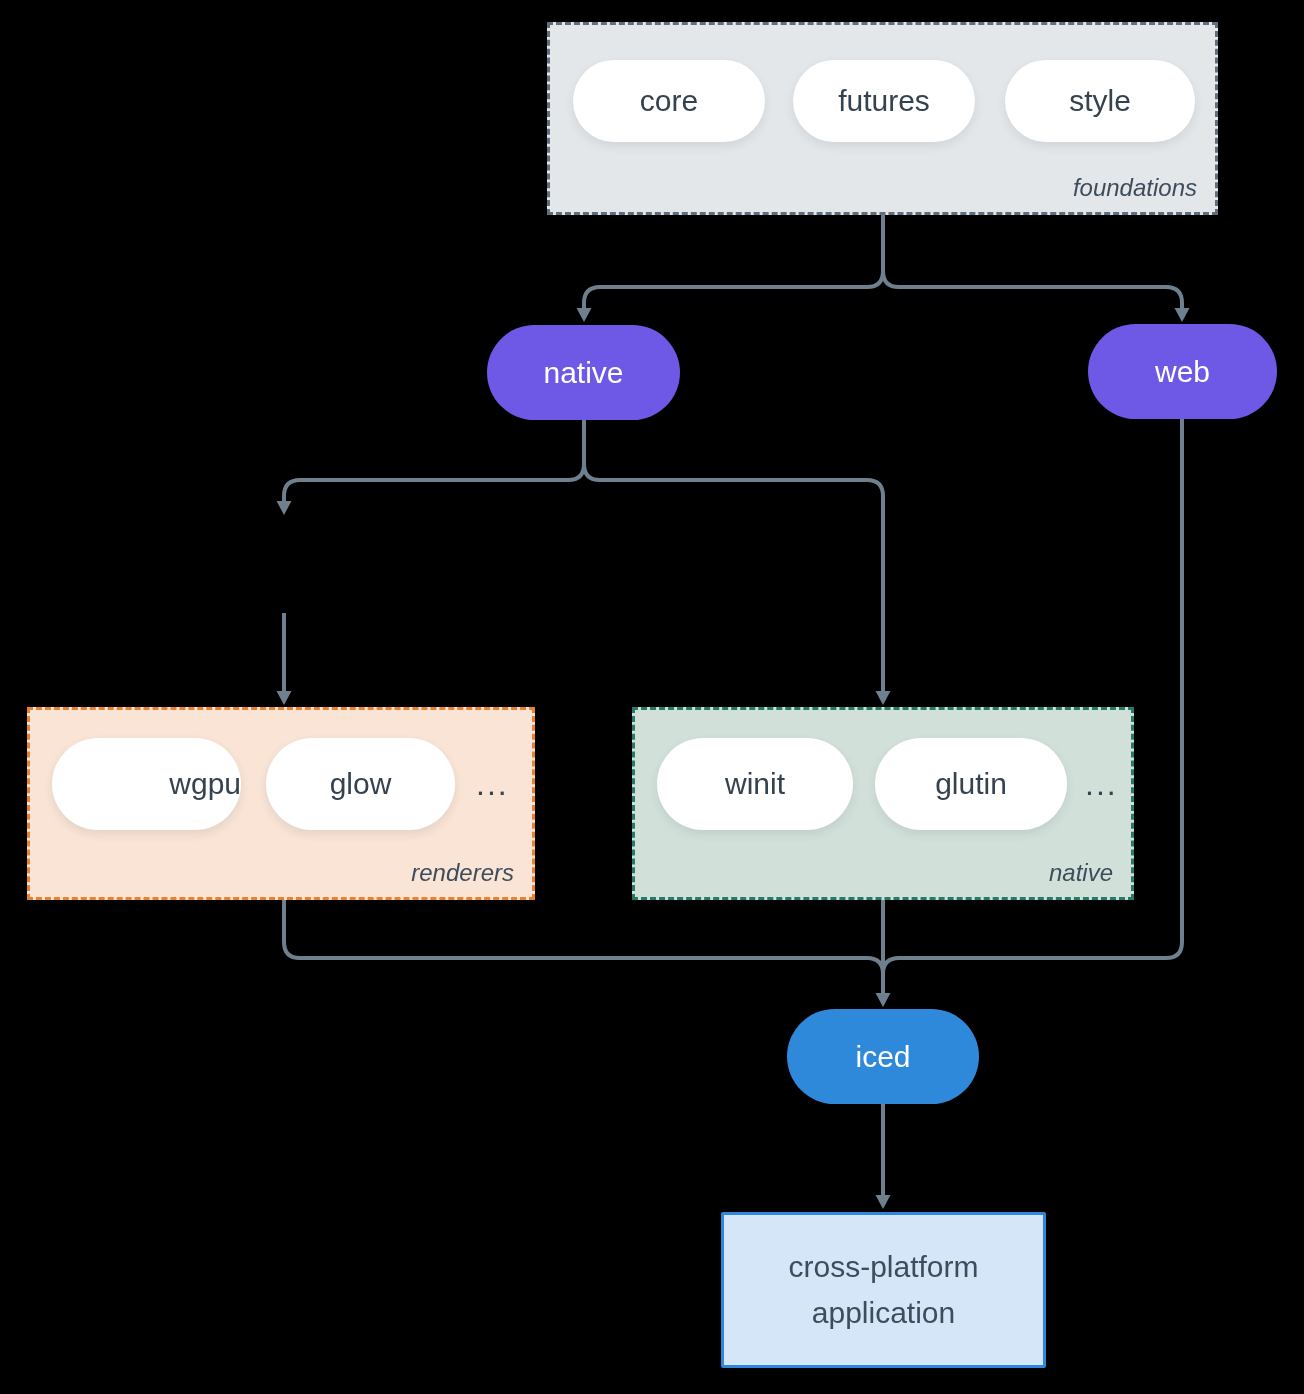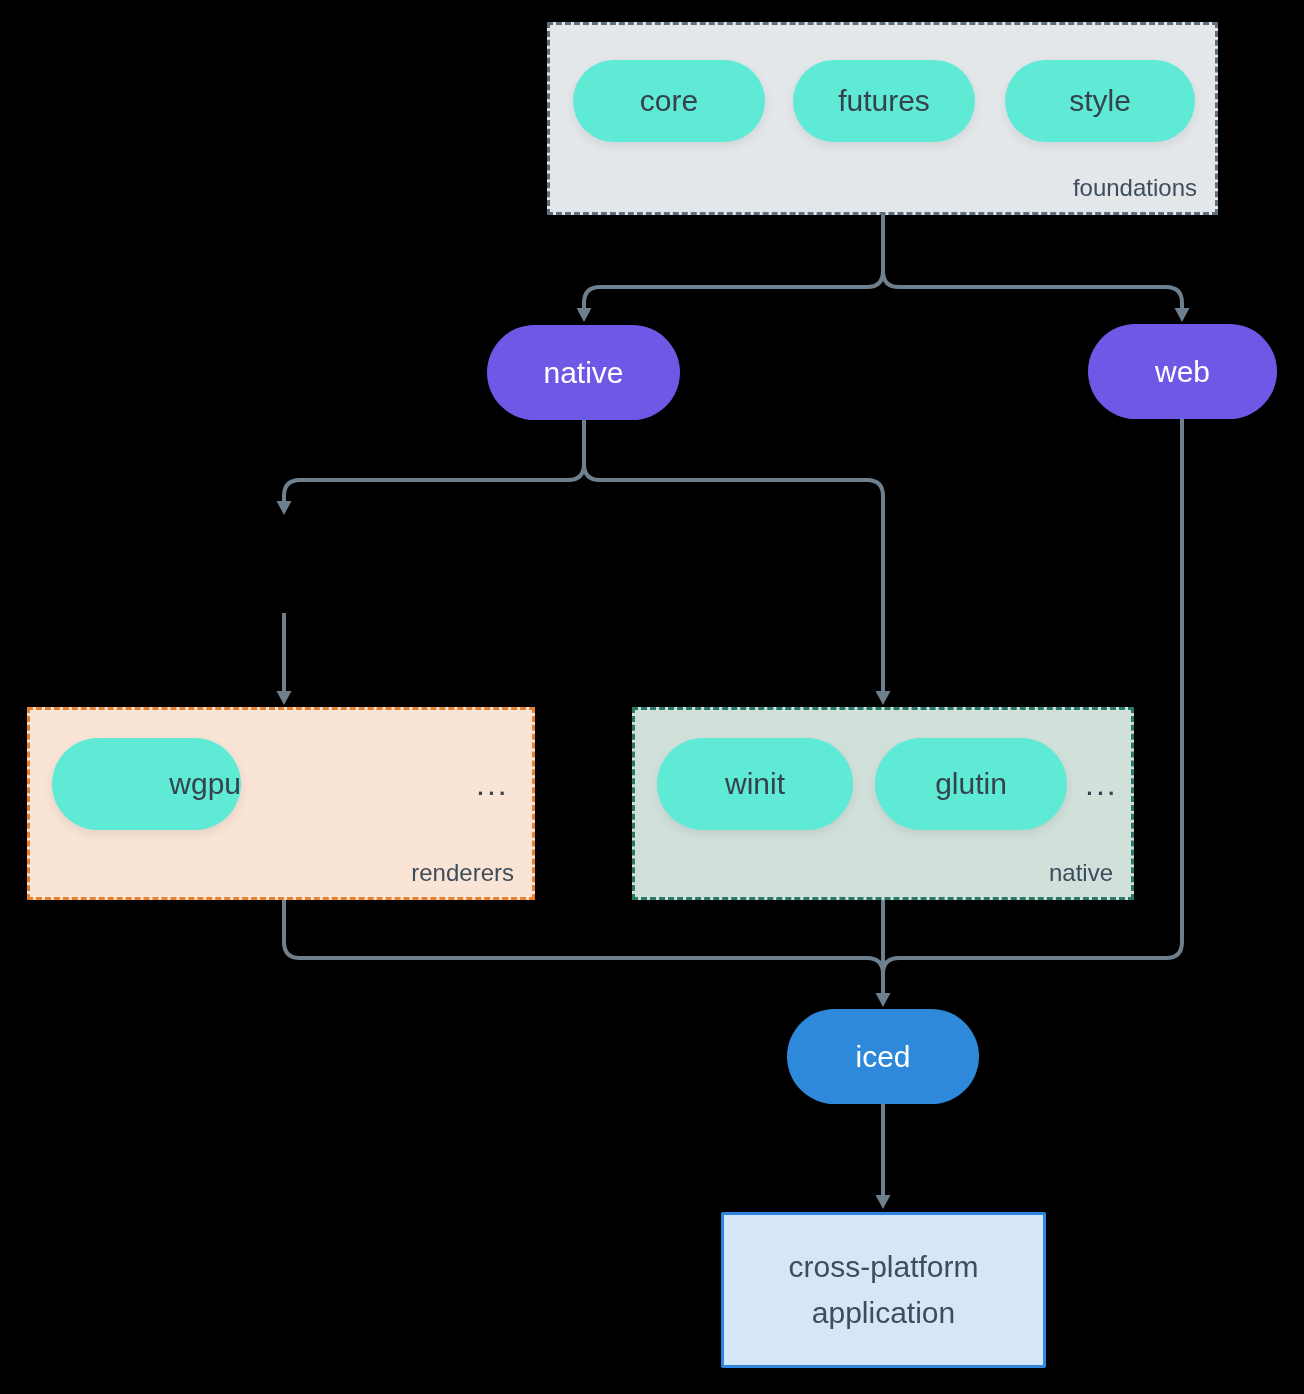--- a/index.html
+++ b/index.html
@@ -11,28 +11,28 @@
   }
   #edges { position:absolute; left:0; top:0; width:1304px; height:1394px; }
   .edge { fill:none; stroke:#6e7f8d; stroke-width:4; }
 
   .zone { position:absolute; box-sizing:border-box; }
   .zone-foundations { left:547px; top:22px;  width:671px; height:193px; background:#e3e7ea; border:3px dashed #5f6f7d; }
   .zone-renderers   { left:27px;  top:707px; width:508px; height:193px; background:#f9e4d5; border:3px dashed #e8822e; }
   .zone-shells      { left:632px; top:707px; width:502px; height:193px; background:#d2e0da; border:3px dashed #27796a; }
   .zone-label {
     position:absolute; right:18px; bottom:10px;
-    font-size:24px; color:#3d4d5c;
+    font-size:24px; color:#3d4d5c;font-style:italic;
   }
 
   .pill {
     position:absolute; display:flex; align-items:center; justify-content:center;
     border-radius:60px; font-size:30px; box-sizing:border-box;
   }
-  .pill-white { background:#5eead4; color:#35424f; box-shadow:0 4px 10px rgba(40,55,70,0.10); }
+  .pill-white { background:#ffffff; color:#35424f; box-shadow:0 4px 10px rgba(40,55,70,0.10); }
   .pill-purple { background:#6e59e7; color:#ffffff; }
   .pill-orange { background:#e8873c; color:#ffffff; }
   .pill-blue   { background:#2e89db; color:#ffffff; }
 
   .ellipsis {
     position:absolute; font-size:32px; color:#35424f; letter-spacing:2px;
   }
 
   .app-box {
     position:absolute; left:721px; top:1212px; width:325px; height:156px;
@@ -103,20 +103,23 @@
   </div>
   <div class="pill pill-purple node-web">
     <span>web</span>
   </div>
 
 
   <div class="zone zone-renderers">
     <div class="pill pill-white r-wgpu">
       <span>wgpu</span>
     </div>
+    <div class="pill pill-white r-glow">
+      <span>glow</span>
+    </div>
     <span class="ellipsis r-more">...</span>
     <div class="zone-label">renderers</div>
   </div>
 
   <div class="zone zone-shells">
     <div class="pill pill-white s-glutin">
       <span>glutin</span>
     </div>
     <div class="pill pill-white s-winit">
       <span>winit</span>

